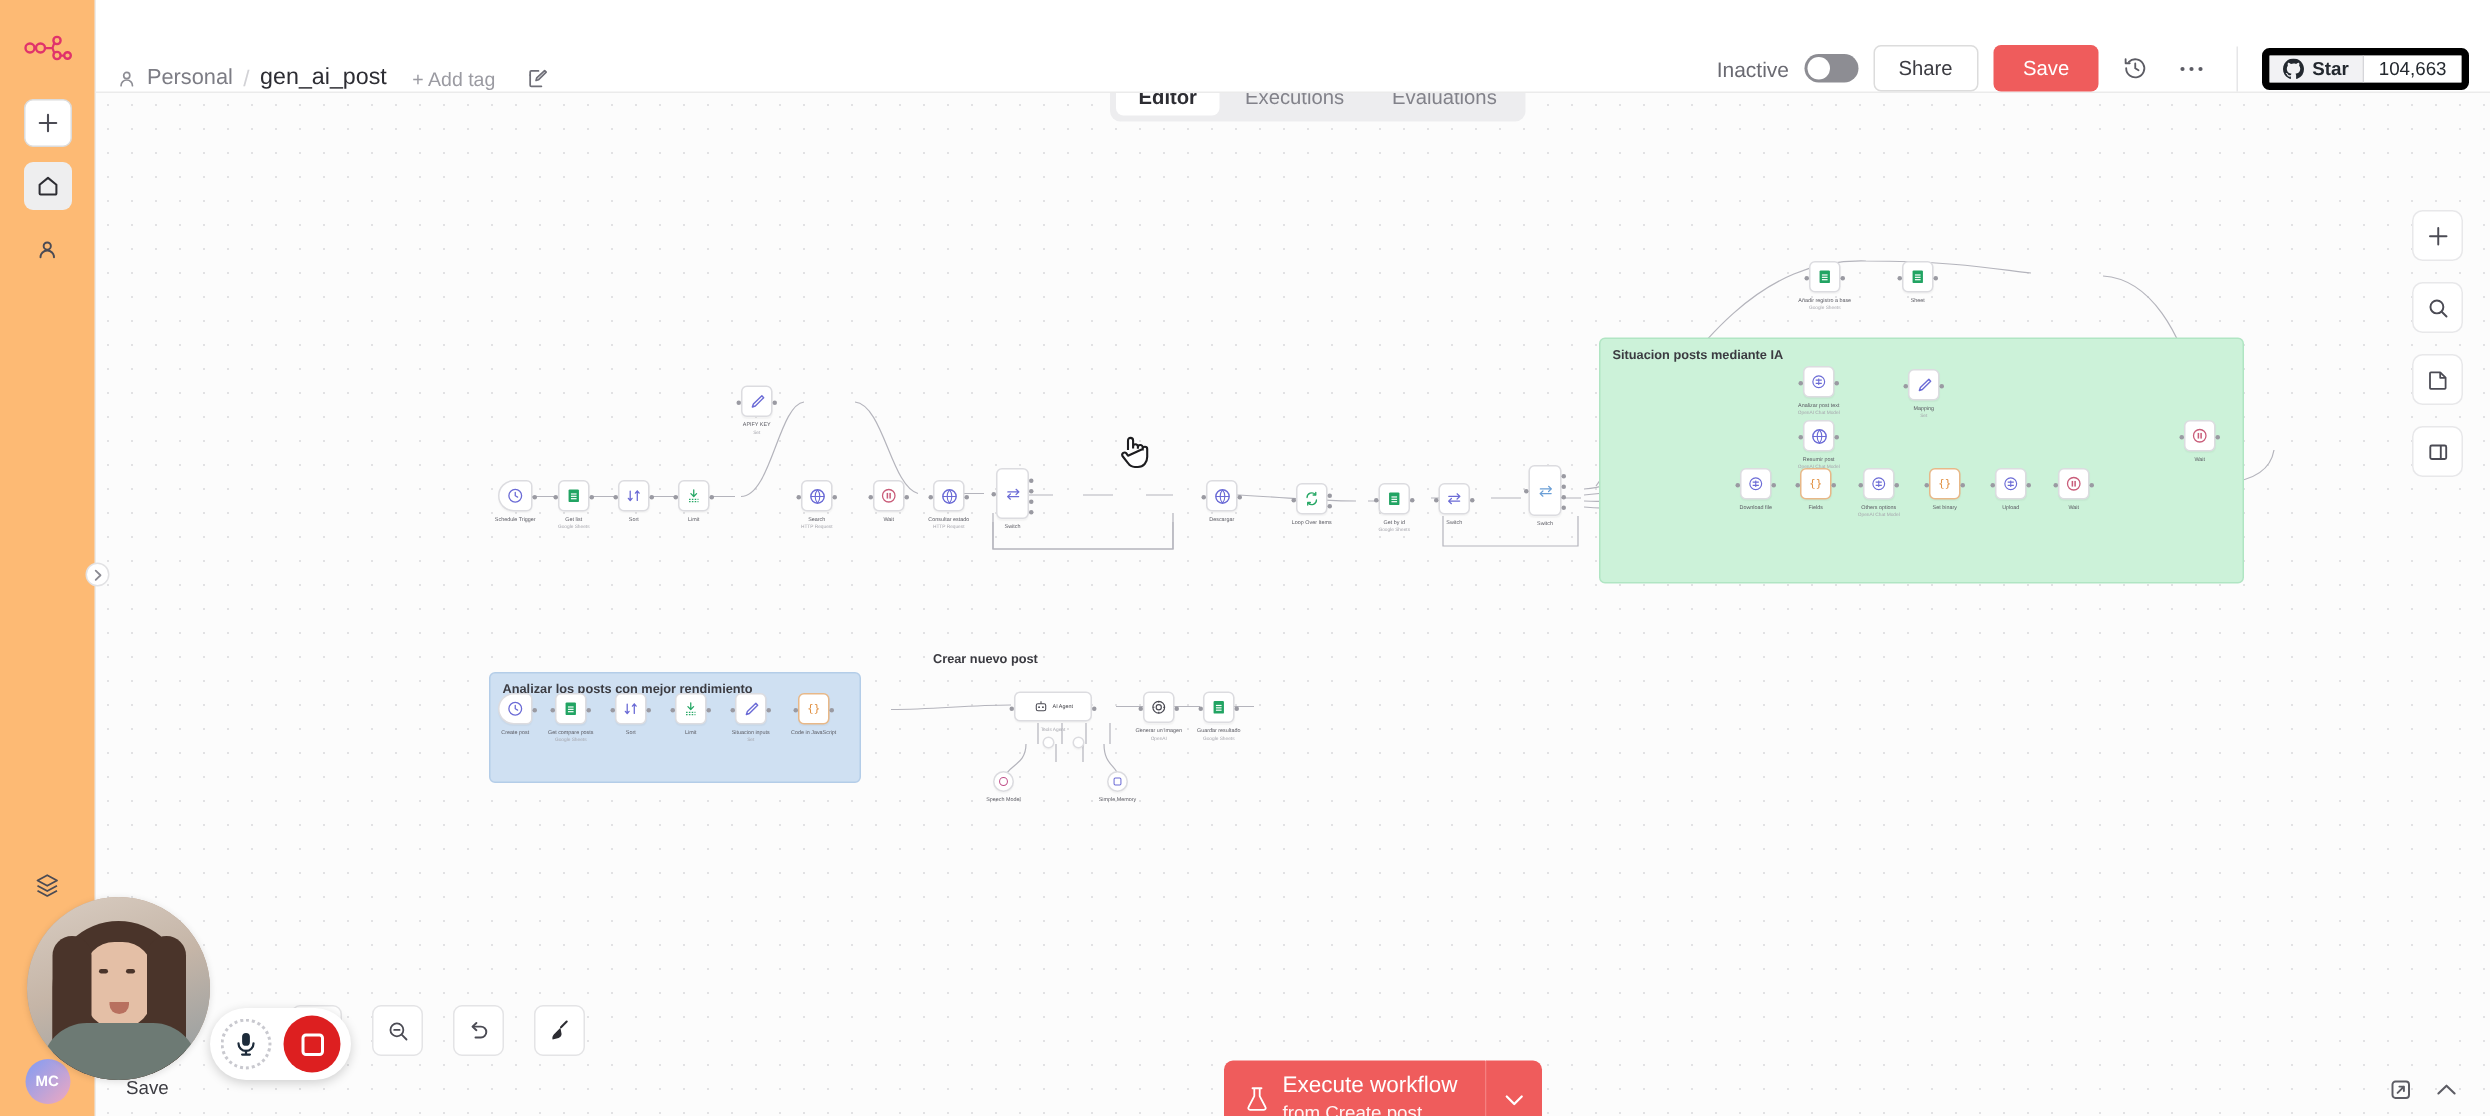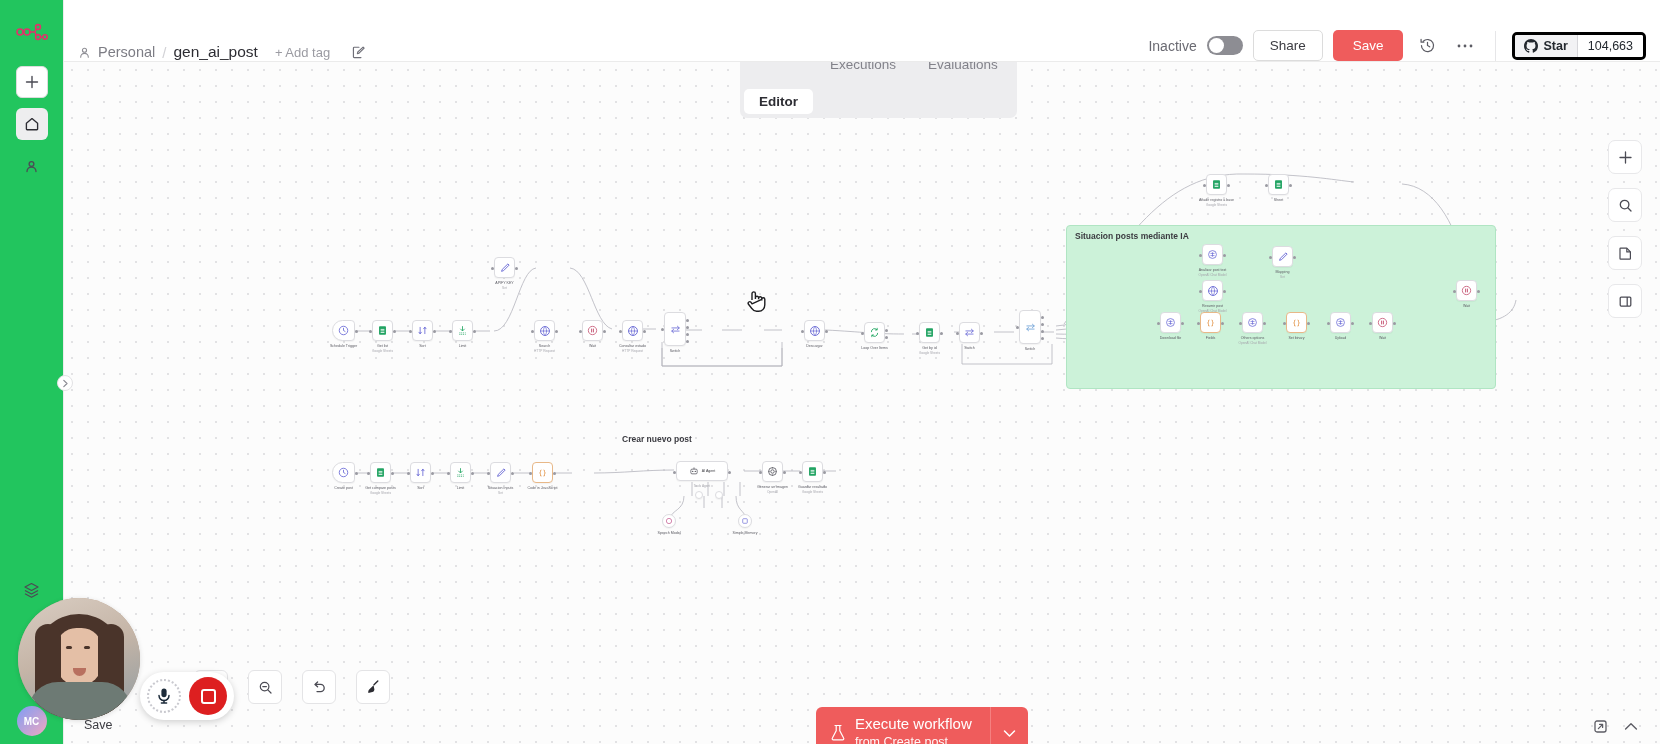--- a/index.html
+++ b/index.html
@@ -8,21 +8,21 @@
     overflow: hidden;
     font-family: "Liberation Sans", sans-serif;
     background: #fbfbfb;
     color: #3c3c42;
   }
   #app { position: relative; width: 1660px; height: 744px; }
 
   
   #left-rail {
     position: absolute; left: 0; top: 0; width: 64px; height: 744px;
-    background: #22c55e; border-right: 1px solid #ebebeb;
+    background: #fdba74; border-right: 1px solid #ebebeb;
     display: flex; flex-direction: column; align-items: center;
     padding-top: 12px; z-index: 40;
   }
   .rail-logo { width: 44px; height: 40px; display:flex; align-items:center; justify-content:center; margin-bottom: 14px;}
   .rail-btn {
     width: 32px; height: 32px; border-radius: 6px;
     display: flex; align-items: center; justify-content: center;
     margin-bottom: 10px; cursor: pointer; color: #4b4b54;
   }
   .rail-btn.bordered { border: 1px solid #dcdcdc; background:#fff; }
@@ -66,21 +66,21 @@
     padding: 7px 16px; font-size: 13.5px; color: #3c3c42; cursor: pointer;
   }
   .btn-save {
     background: #ef5c5c; color: #fff; border: none; border-radius: 5px;
     padding: 8px 20px; font-size: 13.5px; cursor: pointer;
   }
   .icon-btn { width: 28px; height: 28px; display:flex; align-items:center; justify-content:center;
               color: #5c5c64; cursor: pointer; }
   .gh-sep { width: 1px; height: 30px; background: #e6e6e8; margin: 0 6px; }
   .gh-star {
-    display: flex; align-items: center; border: 3px solid #000000; border-radius: 5px;
+    display: flex; align-items: center; border: 5px solid #000000; border-radius: 5px;
     overflow: hidden; cursor: pointer; height: 28px;
   }
   .gh-star .gh-left {
     display:flex; align-items:center; gap:5px; background: #f2f2f4;
     padding: 0 9px; height: 100%; font-size: 12.5px; color: #24292f; font-weight:600;
   }
   .gh-star .gh-count {
     background: #fff; padding: 0 10px; height:100%; display:flex; align-items:center;
     font-size: 12.5px; color: #24292f; border-left: 1px solid #d6d6da;
   }
@@ -88,21 +88,21 @@
   
   #tabs {
     position: absolute; left: 740px; top: 48px; z-index: 34;
     background: #ededef; border-radius: 7px; padding: 4px;
     display: flex; gap: 2px;
   }
   .tab {
     padding: 5px 15px; font-size: 13.5px; color: #82828a;
     border-radius: 5px; cursor: pointer; white-space: nowrap;
   }
-  .tab.active { background: #fff; color: #2d2d33; font-weight: 600; margin-top: 37px; }
+  .tab.active { background: #fff; color: #2d2d33; font-weight: 600; }
 
   
   #canvas {
     position: absolute; left: 64px; top: 62px; right: 0; bottom: 0;
     background-color: #fcfcfc;
     background-image: radial-gradient(#e2e2e4 1px, transparent 1px);
     background-size: 16px 16px;
     overflow: hidden;
   }
   .sticky {
@@ -398,20 +398,23 @@
       </g>
     </svg>
 
 
 
     <div class="sticky" style="left:1002px; top:163px; width:430px; height:164px; background:#ccf2d9; border:1px solid #b0e5c3;">
       <div class="sticky-title">Situacion posts mediante IA</div>
     </div>
 
 
+    <div class="sticky" style="left:262px; top:386px; width:248px; height:74px; background:#cfe0f2; border:1px solid #b4cde8;">
+      <div class="sticky-title">Analizar los posts con mejor rendimiento</div>
+    </div>
 
     <div class="sticky-label-out" style="left:558px; top:372px;">Crear nuevo post</div>
 
     <div class="node trigger" style="left:268px; top:258px;">
       <svg width="11" height="11" viewBox="0 0 14 14">
           <circle cx="7" cy="7" r="5.4" fill="none" stroke="#6b6bd6" stroke-width="1.1"></circle>
           <path d="M7 4.1V7l2 1.2" stroke="#6b6bd6" stroke-width="1.1" fill="none" stroke-linecap="round"></path>
         </svg>
       <span class="port r"></span>
       <div class="node-lbl">Schedule Trigger</div>

